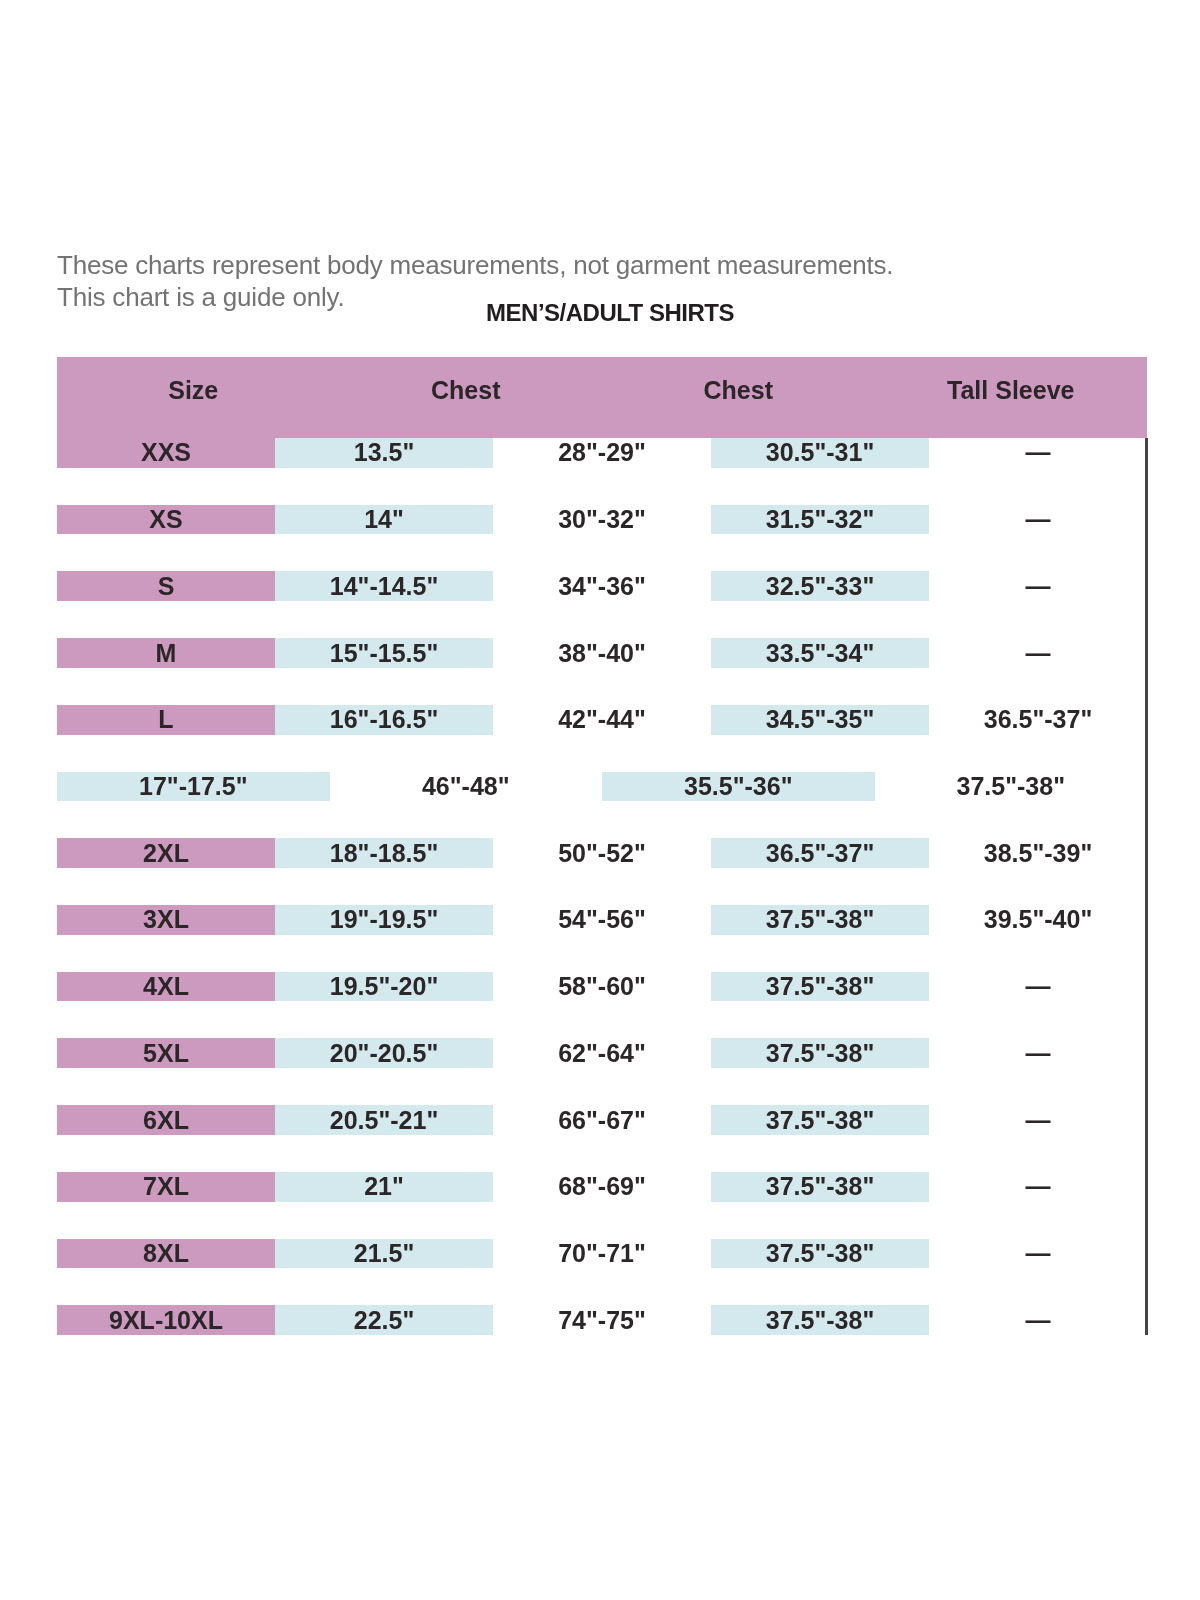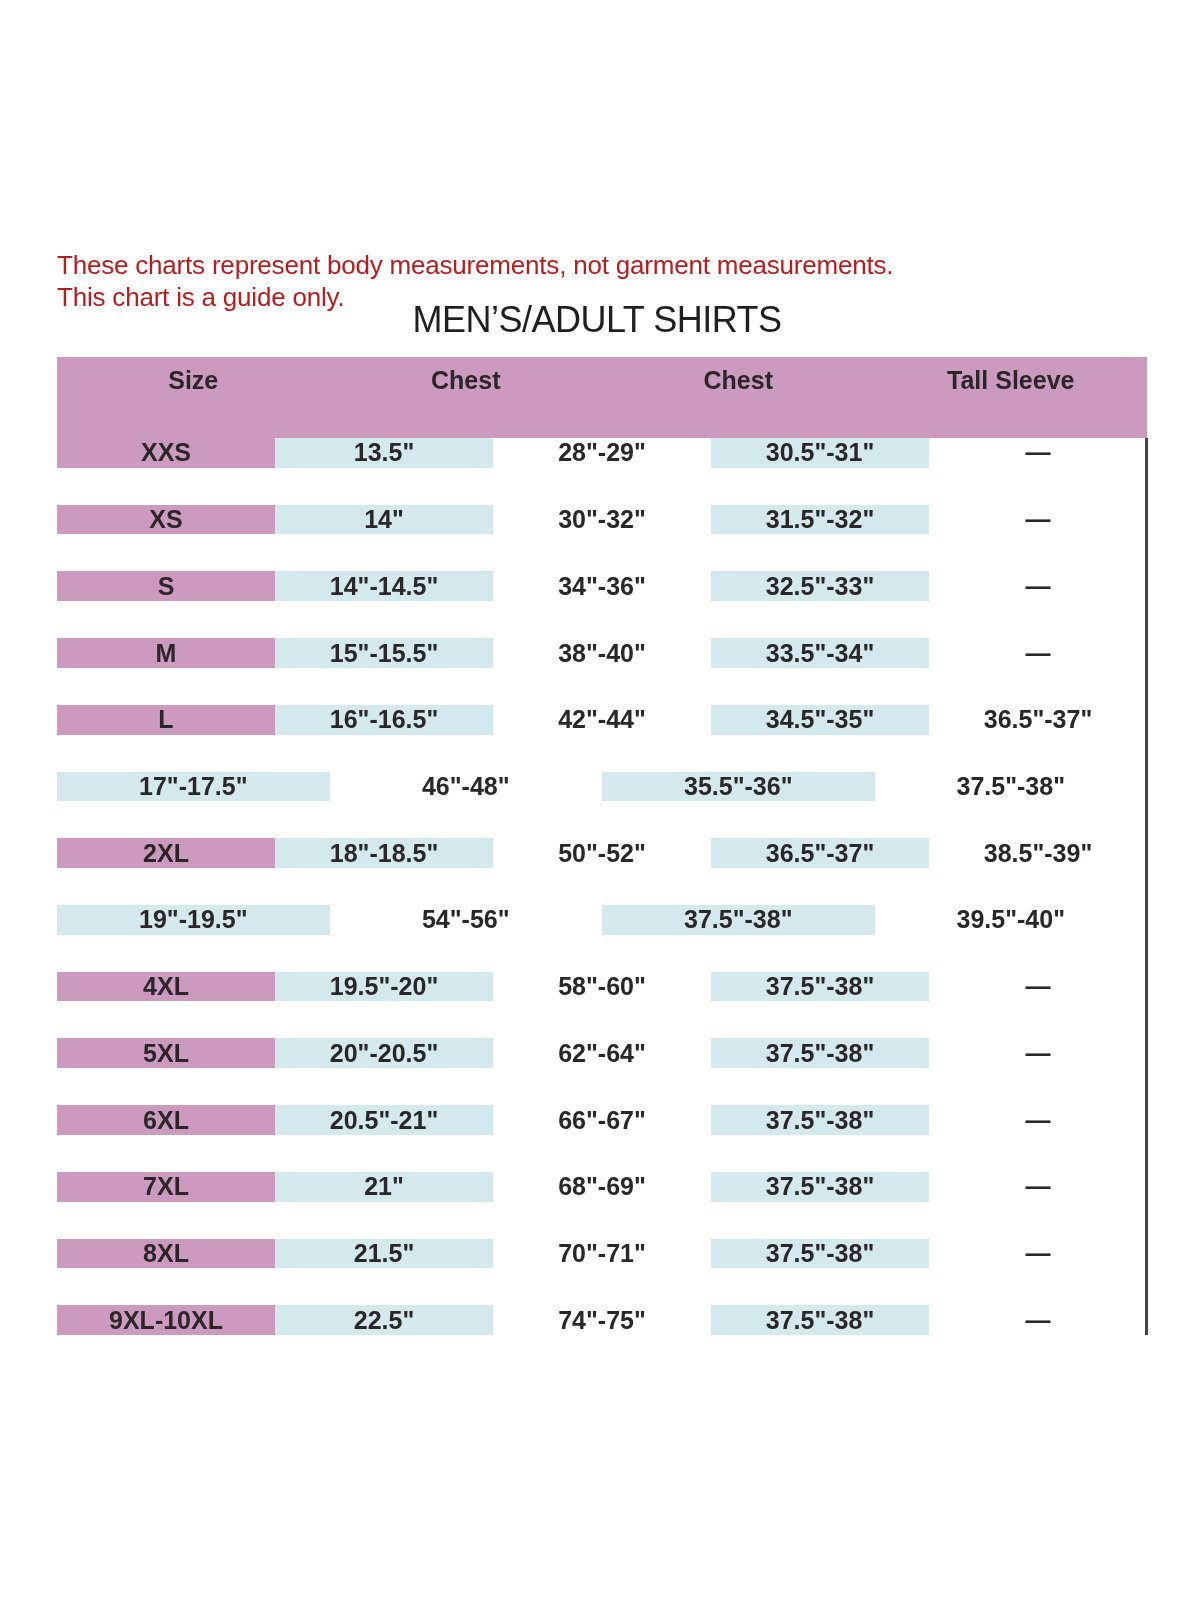--- a/index.html
+++ b/index.html
@@ -9,49 +9,49 @@
     position: relative;
     font-family: "Liberation Sans", sans-serif;
     color: #272223;
     overflow: hidden;
   }
   .note {
     position: absolute;
     left: 57px; top: 249px;
     font-size: 26px;
     line-height: 32px;
-    color: #b91c1c;
+    color: #737373;
     letter-spacing: -0.2px;
   }
   .page-title {
     position: absolute;
-    left: 52px; top: 299px;
+    left: 65px; top: 299px;
     width: 1090px;
     text-align: center;
-    font-size: 36px;
-    font-weight: normal;
+    font-size: 24px;
+    font-weight: bold;
     letter-spacing: -0.5px;
     color: #221e1f;
   }
   .size-table {
     position: absolute;
     left: 57px; top: 357px;
     width: 1090px; height: 978px;
   }
   .thead {
     position: absolute;
     left: 0; top: 0; right: 0;
     height: 81px;
     background: var(--pink);
     display: flex;
   }
   .th {
     flex: 1;
     text-align: center;
-    padding-top: 9px;
+    padding-top: 19px;
     font-size: 25px;
     font-weight: bold;
     color: #2b2627;
   }
   .tbody {
     position: absolute;
     left: 0; top: 81px; right: 0; bottom: 0;
     display: flex;
     flex-direction: column;
     gap: 37px;
@@ -135,20 +135,21 @@
         <div class="tcell c4">37.5"-38"</div>
       </div>
       <div class="trow">
         <div class="tcell c0">2XL</div>
         <div class="tcell c1">18"-18.5"</div>
         <div class="tcell c2">50"-52"</div>
         <div class="tcell c3">36.5"-37"</div>
         <div class="tcell c4">38.5"-39"</div>
       </div>
       <div class="trow">
+        <div class="tcell c0">3XL</div>
         <div class="tcell c1">19"-19.5"</div>
         <div class="tcell c2">54"-56"</div>
         <div class="tcell c3">37.5"-38"</div>
         <div class="tcell c4">39.5"-40"</div>
       </div>
       <div class="trow">
         <div class="tcell c0">4XL</div>
         <div class="tcell c1">19.5"-20"</div>
         <div class="tcell c2">58"-60"</div>
         <div class="tcell c3">37.5"-38"</div>

